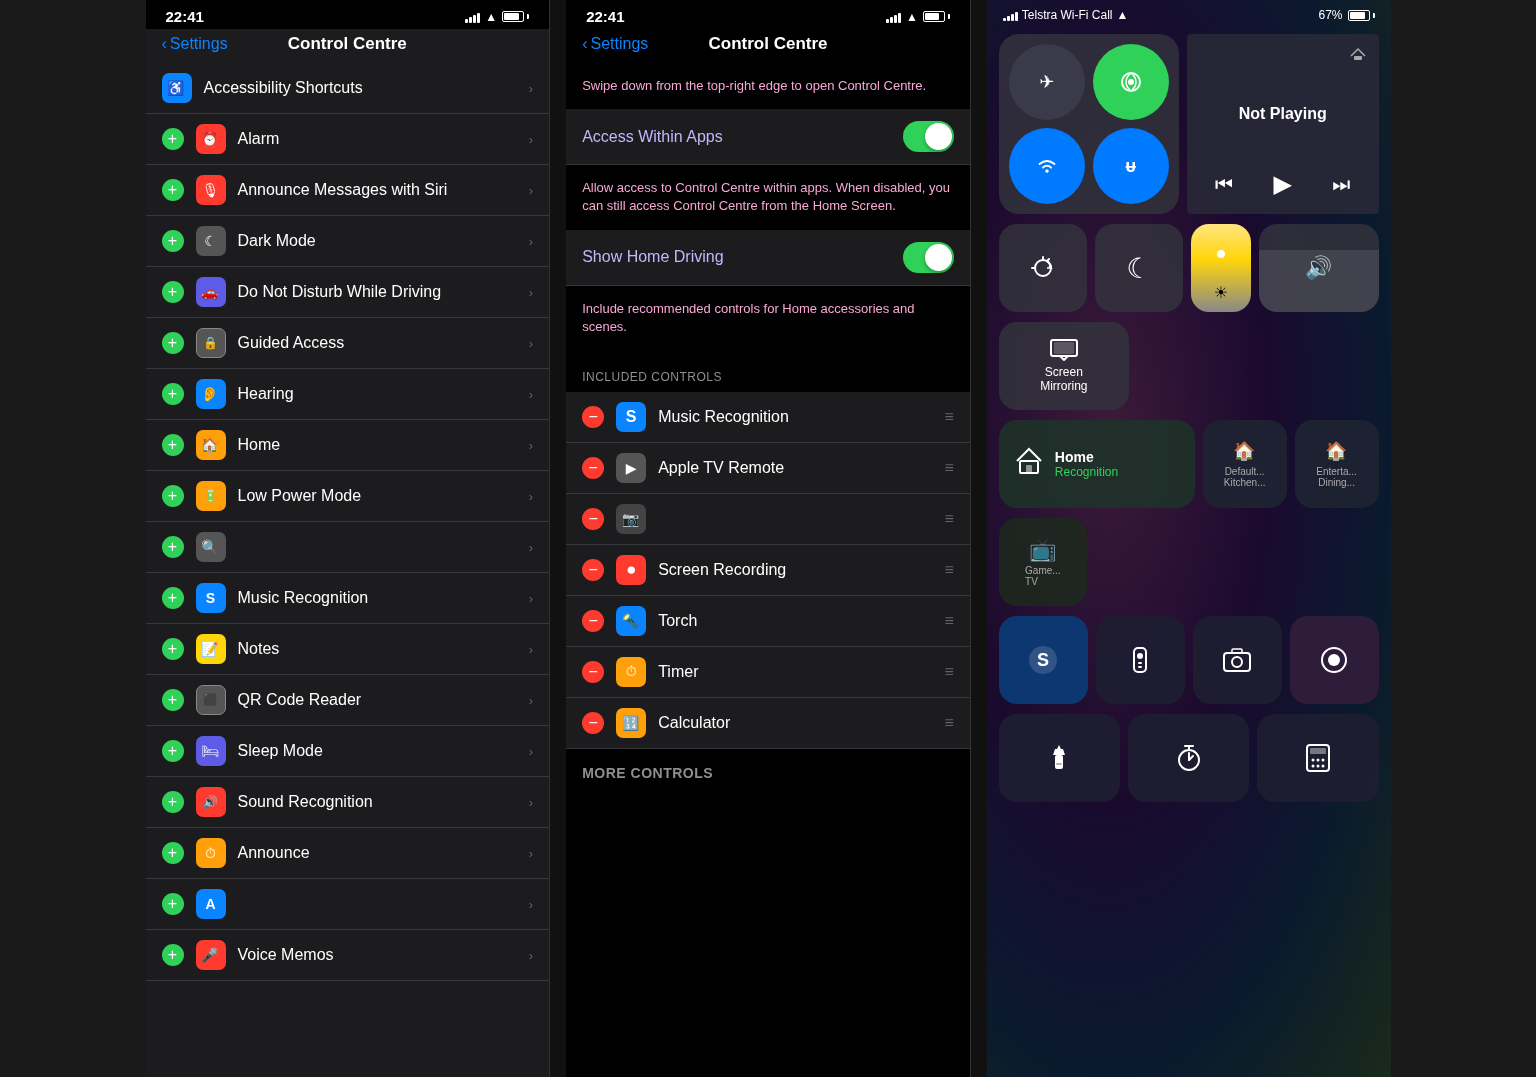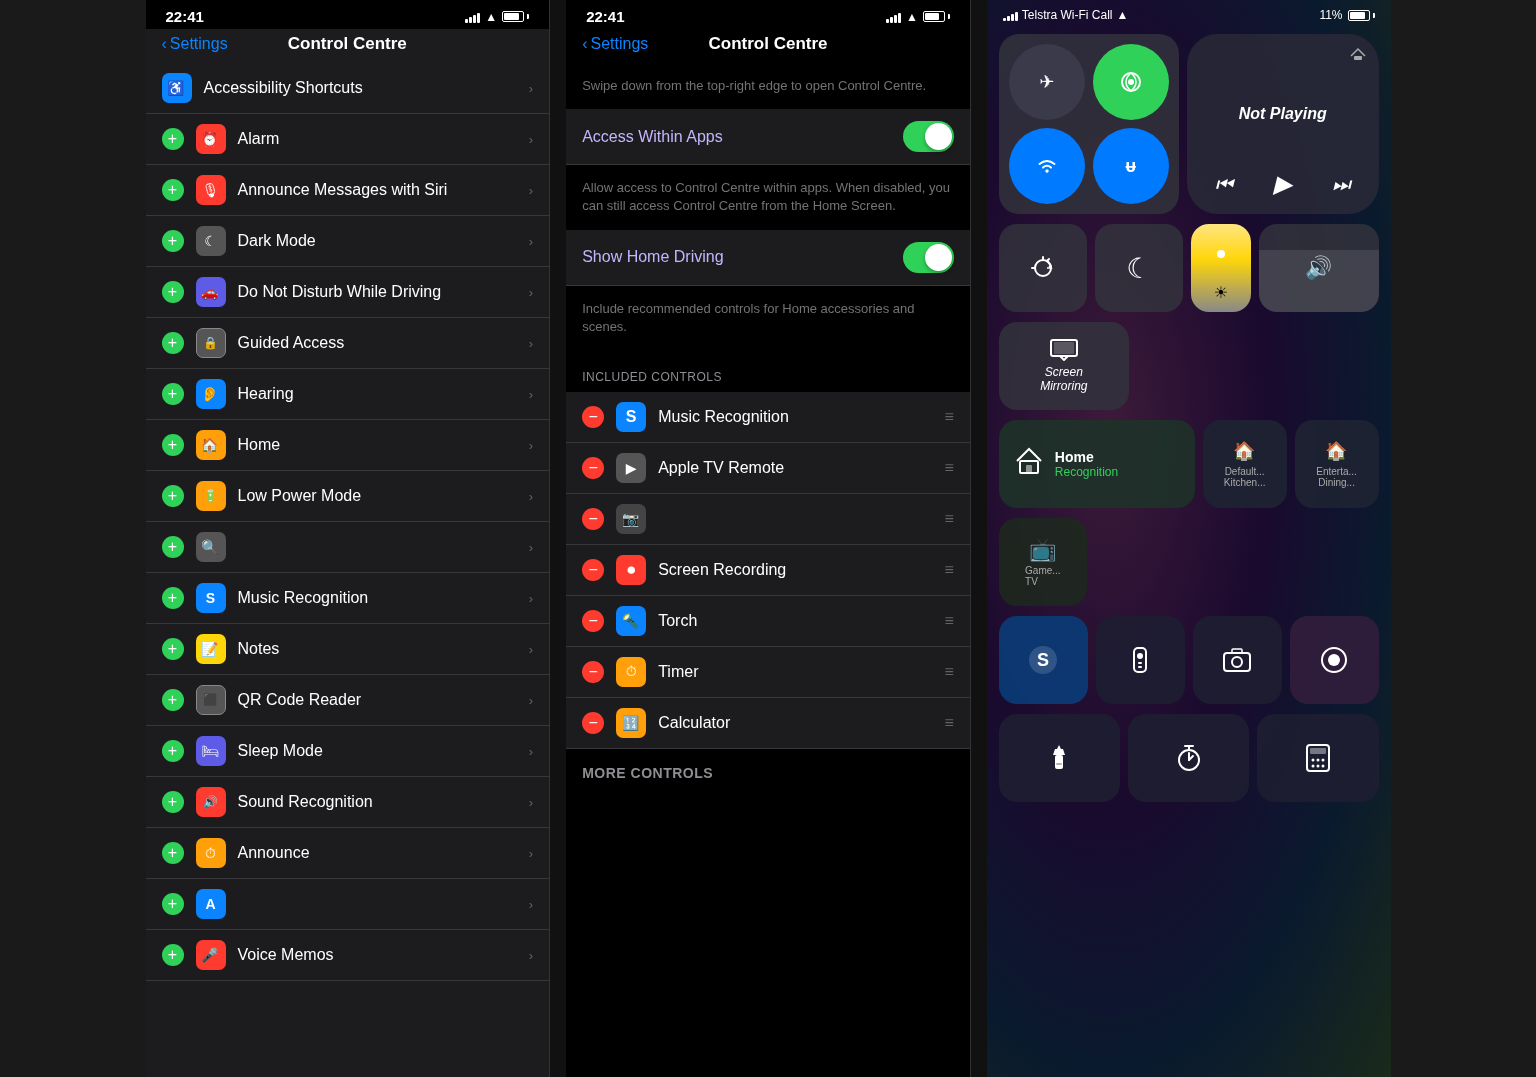--- a/index.html
+++ b/index.html
@@ -159,21 +159,21 @@
     }
     .phone2-content {
       flex: 1;
       overflow-y: auto;
       background: #000;
     }
     .phone2-content::-webkit-scrollbar { display: none; }
     .p2-description {
       padding: 14px 16px;
       font-size: 13px;
-      color: #737373;
+      color: #f9a8d4;
       line-height: 1.4;
     }
     .p2-toggle-row {
       display: flex;
       align-items: center;
       justify-content: space-between;
       padding: 12px 16px;
       background: #1c1c1e;
       border-bottom: 0.5px solid #38383a;
     }
@@ -316,25 +316,24 @@
       color: #fff;
       cursor: pointer;
     }
     .cc-conn-btn.active { background: #30d158; }
     .cc-conn-btn.blue { background: #007aff; }
     .cc-conn-btn.dark { background: #3a3a4a; }
     .cc-now-playing {
       flex: 1;
       height: 180px;
       background: rgba(40,40,55,0.9);
-      border-radius: 31px;
+      border-radius: 4px;
       display: flex;
       flex-direction: column;
       overflow: hidden;
-      font-style: italic;
     }
     .cc-np-controls {
       display: flex;
       justify-content: space-around;
       align-items: center;
       padding: 16px 8px;
       margin-top: auto;
     }
     .cc-np-controls span {
       color: #fff;
@@ -366,21 +365,20 @@
       align-items: center;
       justify-content: center;
       font-size: 28px;
       color: #fff;
     }
 
     
     .cc-row3 {
       display: flex;
       gap: 8px;
-      font-style: italic;
     }
     .cc-screen-mirror {
       width: 130px;
       height: 88px;
       background: rgba(50,50,60,0.85);
       border-radius: 18px;
       display: flex;
       flex-direction: column;
       align-items: center;
       justify-content: center;
@@ -839,21 +837,21 @@
         <div class="signal-bars">
           <span style="height:3px"></span>
           <span style="height:5px"></span>
           <span style="height:7px"></span>
           <span style="height:9px"></span>
         </div>
         <span>Telstra Wi-Fi Call</span>
         <span>▲</span>
       </div>
       <div class="status-icons">
-        <span>11%</span>
+        <span>67%</span>
         <div class="battery-icon">
           <div class="battery-body">
             <div class="battery-fill" style="width:86%"></div>
           </div>
           <div class="battery-tip"></div>
         </div>
       </div>
     </div>
     <div class="cc-grid">
 

